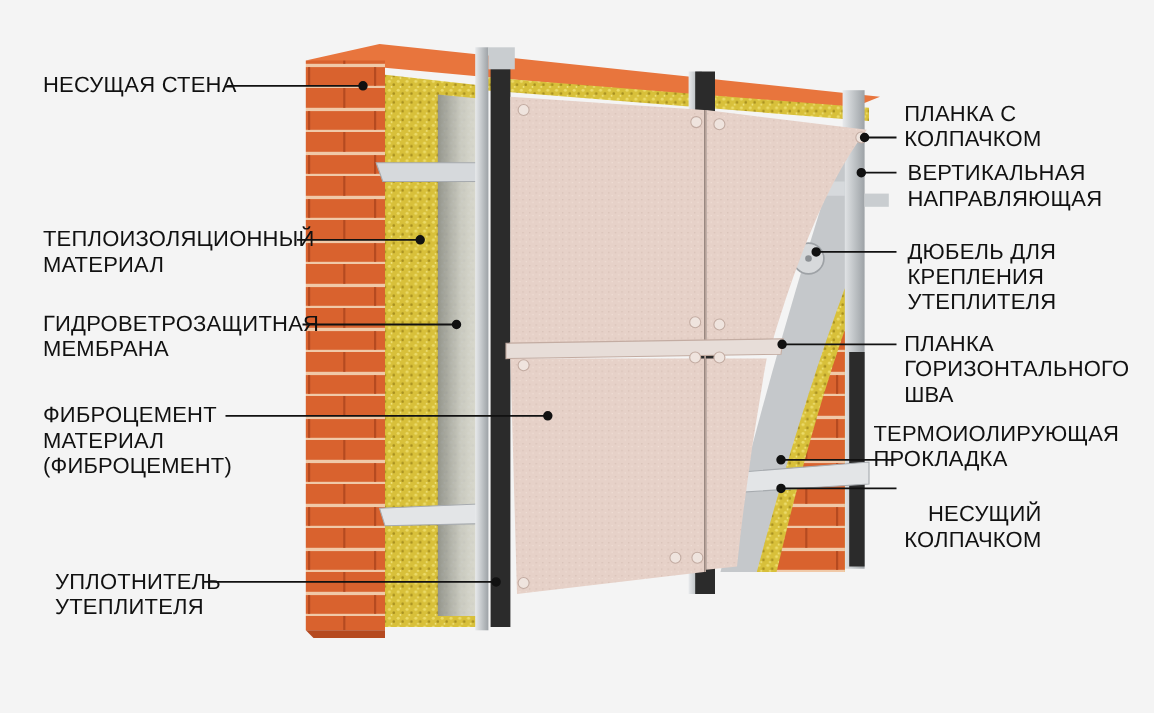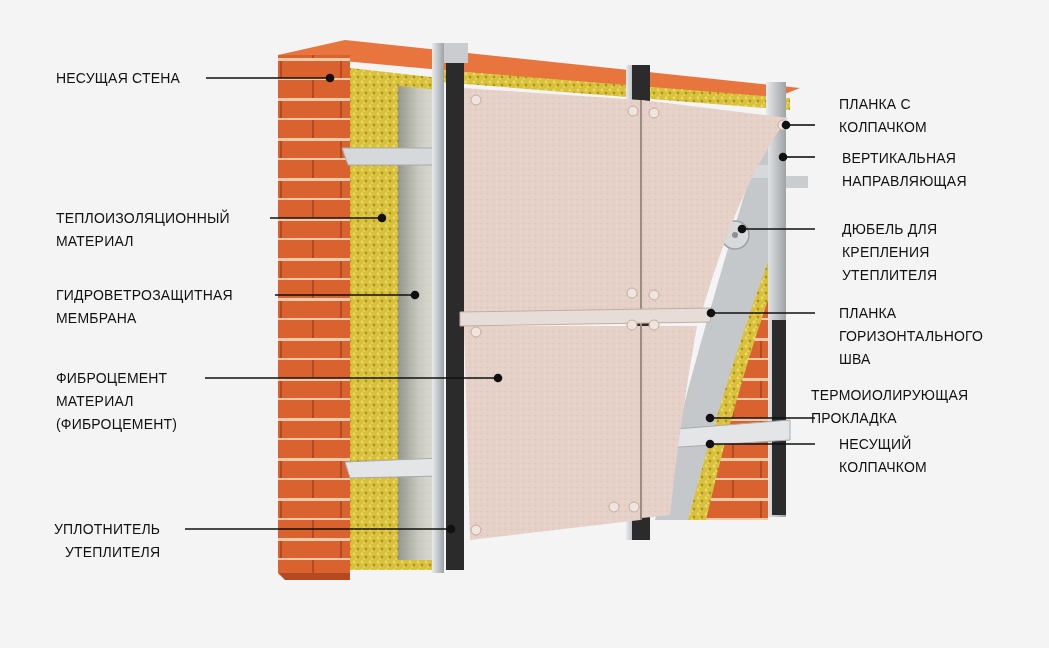--- a/index.html
+++ b/index.html
@@ -6,26 +6,25 @@
   body {
     width: 1049px; height: 648px; overflow: hidden;
     background: #f4f4f4;
     font-family: "Liberation Sans", "DejaVu Sans", sans-serif;
     position: relative;
   }
   #stage { position: absolute; left: 0; top: 0; width: 1049px; height: 648px; }
   svg#illus { position: absolute; left: 0; top: 0; }
   .label {
     position: absolute;
-    font-size: 14px;
+    font-size: 20px;
     line-height: 23px;
     color: #111;
     letter-spacing: 0.2px;
     white-space: nowrap;
-    margin-left: 17px;
   }
   .label .line { display: block; }
 </style>
 </head>
 <body>
 
 <div id="stage">
 
   <svg id="illus" width="1049" height="648" viewBox="0 0 1049 648">
     <defs>
@@ -156,21 +155,21 @@
   </div>
   <div class="label" style="left:39px; top:284px;">
     <span class="line">ГИДРОВЕТРОЗАЩИТНАЯ</span>
     <span class="line">МЕМБРАНА</span>
   </div>
   <div class="label" style="left:39px; top:367px;">
     <span class="line">ФИБРОЦЕМЕНТ</span>
     <span class="line">МАТЕРИАЛ</span>
     <span class="line">(ФИБРОЦЕМЕНТ)</span>
   </div>
-  <div class="label" style="left:37px; top:518px;text-align:right;">
+  <div class="label" style="left:50px; top:518px;">
     <span class="line">УПЛОТНИТЕЛЬ</span>
     <span class="line">УТЕПЛИТЕЛЯ</span>
   </div>
 
   <div class="label" style="left:822px; top:93px;">
     <span class="line">ПЛАНКА С</span>
     <span class="line">КОЛПАЧКОМ</span>
   </div>
   <div class="label" style="left:825px; top:147px;">
     <span class="line">ВЕРТИКАЛЬНАЯ</span>
@@ -183,17 +182,17 @@
   </div>
   <div class="label" style="left:822px; top:302px;">
     <span class="line">ПЛАНКА</span>
     <span class="line">ГОРИЗОНТАЛЬНОГО</span>
     <span class="line">ШВА</span>
   </div>
   <div class="label" style="left:794px; top:384px;">
     <span class="line">ТЕРМОИОЛИРУЮЩАЯ</span>
     <span class="line">ПРОКЛАДКА</span>
   </div>
-  <div class="label" style="left:822px; top:433px;">
+  <div class="label" style="left:822px; top:457px;text-align:right;">
     <span class="line">НЕСУЩИЙ</span>
     <span class="line">КОЛПАЧКОМ</span>
   </div>
 </div>
 
 </body></html>

